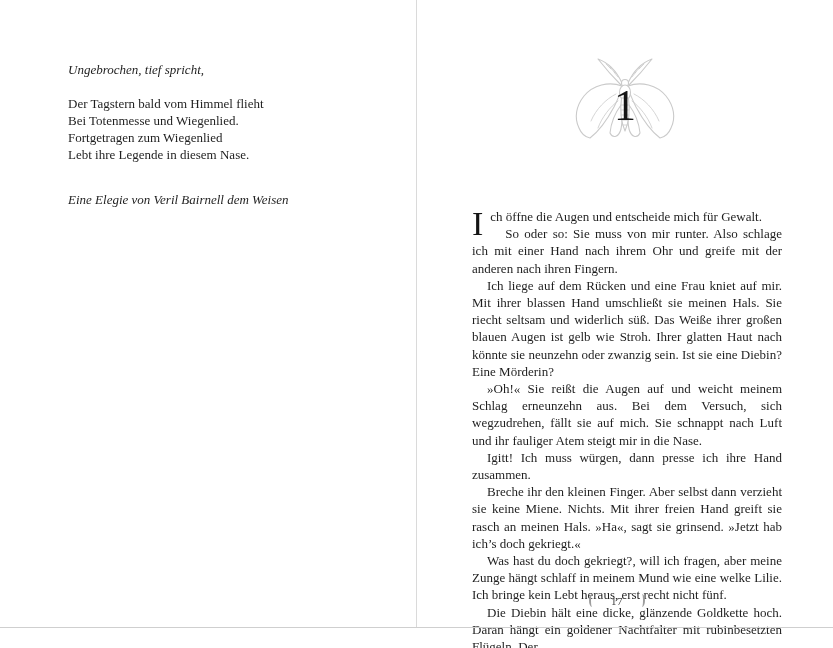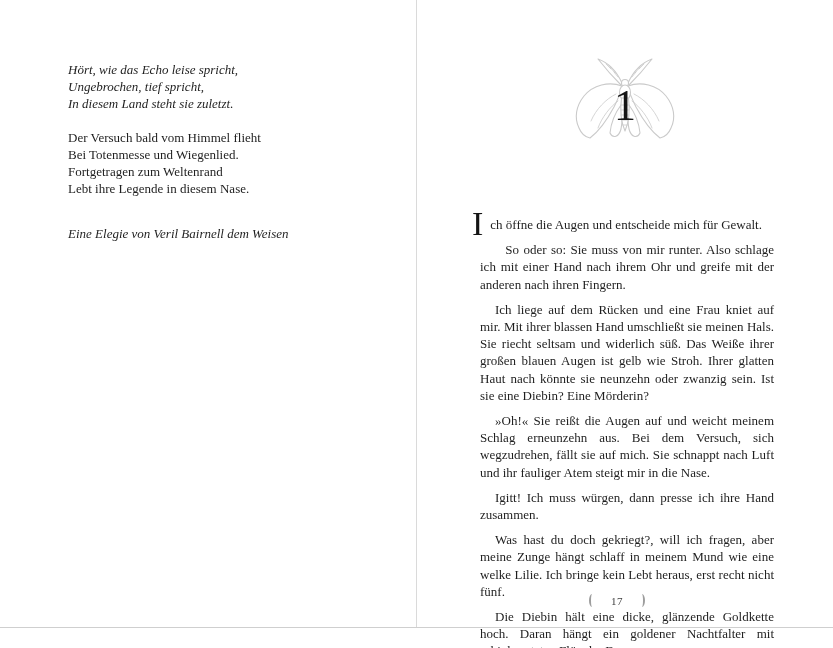--- a/index.html
+++ b/index.html
@@ -30,21 +30,21 @@
     position:absolute;left:0;right:0;top:84px;text-align:center;
     font-size:44px;line-height:1;color:#151515;font-weight:400;
   }
 
   
   .body-text{
     position:absolute;left:55px;top:208px;width:310px;
     font-size:13px;line-height:17.2px;text-align:justify;
     hyphens:manual;-webkit-hyphens:manual;
   }
-  .body-text p{margin:8px;padding:0;}
+  .body-text p{margin:0;padding:0;}
   .body-text p.ind{text-indent:15px;}
   .dropcap{
     float:left;font-size:34px;line-height:30px;height:33px;
     padding:1px 7px 0 0;color:#141414;
   }
   .it{}
 
   
   .page-footer{
     position:absolute;left:0;right:16px;top:594px;
@@ -56,28 +56,26 @@
   .orn-right{border-right:2px solid #9d9d9d;border-radius:50%;}
 </style>
 </head>
 <body>
 
 <div class="book">
 
   <div class="page page-left">
     <div class="poem">
       <div class="stanza stanza-italic">
-        <div class="poem-line">Hört, wie das Echo leise spricht,</div>
         <div class="poem-line">Ungebrochen, tief spricht,</div>
-        <div class="poem-line">In diesem Land steht sie zuletzt.</div>
       </div>
       <div class="stanza">
-        <div class="poem-line">Der Versuch bald vom Himmel flieht</div>
+        <div class="poem-line">Der Tagstern bald vom Himmel flieht</div>
         <div class="poem-line">Bei Totenmesse und Wiegenlied.</div>
-        <div class="poem-line">Fortgetragen zum Weltenrand</div>
+        <div class="poem-line">Fortgetragen zum Wiegenlied</div>
         <div class="poem-line">Lebt ihre Legende in diesem Nase.</div>
       </div>
       <div class="attribution">Eine Elegie von Veril Bairnell dem Weisen</div>
     </div>
   </div>
 
   <div class="page page-right">
 
     <div class="moth">
       <svg width="118" height="98" viewBox="0 0 118 98" aria-hidden="true">
@@ -100,20 +98,21 @@
     </div>
     <div class="chapter-number">1</div>
 
     <div class="body-text">
       <span class="dropcap">I</span>
       <p class="p"><span>ch öffne die Augen und entscheide mich für Gewalt.</span></p>
       <p class="p ind"><span>So oder so: Sie muss von mir runter. Also schlage ich mit einer Hand nach ihrem Ohr und greife mit der anderen nach ihren Fingern.</span></p>
       <p class="p ind"><span>Ich liege auf dem Rücken und eine Frau kniet auf mir. Mit ihrer blassen Hand umschließt sie meinen Hals. Sie riecht selt­sam und widerlich süß. Das Weiße ihrer großen blauen Augen ist gelb wie Stroh. Ihrer glatten Haut nach könnte sie neunzehn oder zwanzig sein. Ist sie eine Diebin? Eine Mörderin?</span></p>
       <p class="p ind"><span>»Oh!« Sie reißt die Augen auf und weicht meinem Schlag er­neunzehn aus. Bei dem Versuch, sich wegzudrehen, fällt sie auf mich. Sie schnappt nach Luft und ihr fauliger Atem steigt mir in die Nase.</span></p>
       <p class="p ind"><span class="it">Igitt!</span><span> Ich muss würgen, dann presse ich ihre Hand zusammen.</span></p>
+      <p class="p ind"><span>Breche ihr den kleinen Finger. Aber selbst dann verzieht sie kei­ne Miene. Nichts. Mit ihrer freien Hand greift sie rasch an meinen Hals. »Ha«, sagt sie grinsend. »Jetzt hab ich’s doch gekriegt.«</span></p>
       <p class="p ind"><span class="it">Was hast du doch gekriegt?</span><span>, will ich fragen, aber meine Zunge hängt schlaff in meinem Mund wie eine welke Lilie. Ich bringe kein Lebt heraus, erst recht nicht fünf.</span></p>
       <p class="p ind"><span>Die Diebin hält eine dicke, glänzende Goldkette hoch. Daran hängt ein goldener Nachtfalter mit rubinbesetzten Flügeln. Der</span></p>
     </div>
 
     <div class="page-footer">
       <span class="orn orn-left"></span>
       <span class="folio">17</span>
       <span class="orn orn-right"></span>
     </div>
   </div>

